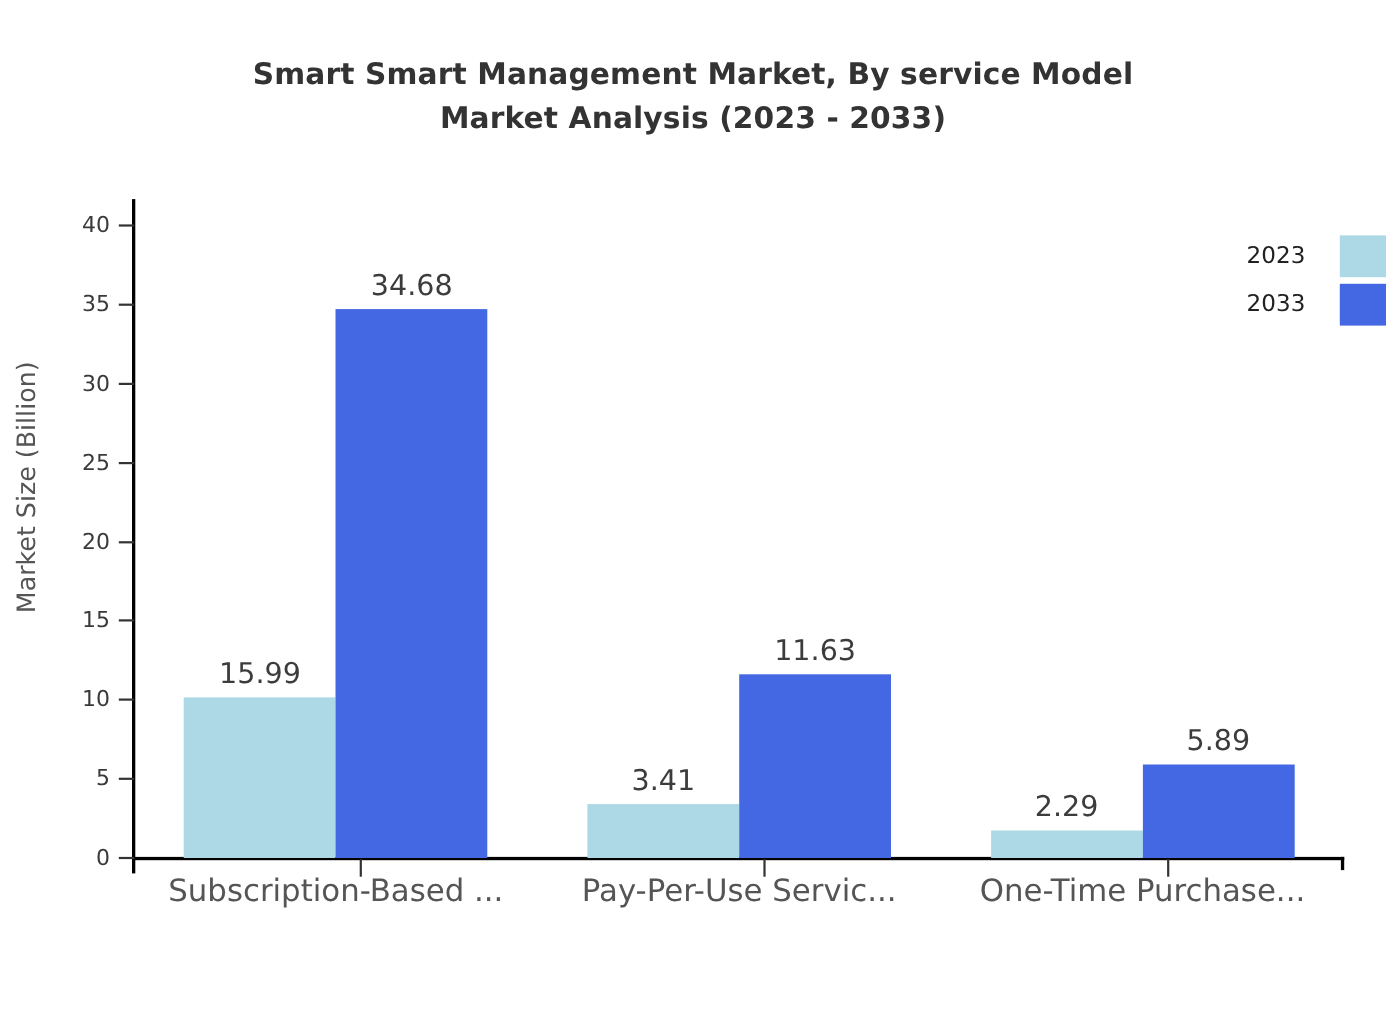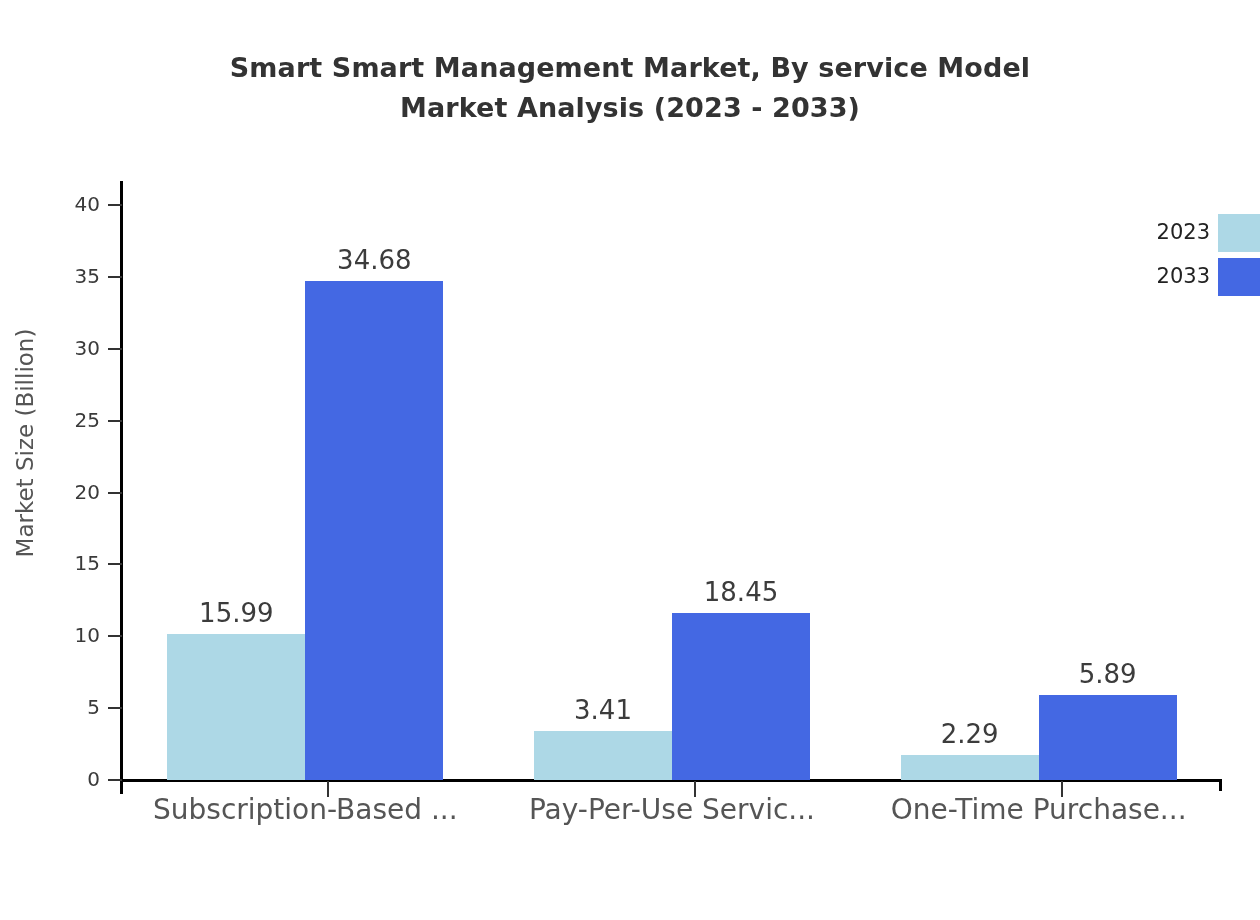--- a/index.html
+++ b/index.html
@@ -139,21 +139,21 @@
     position: absolute;
     left: 0;
     width: 150px;
     height: 38px;
   }
   .legend-label {
     position: absolute;
     left: 0;
     top: 6px;
     width: 100px;
-    text-align: right;
+    text-align: center;
     font-size: 21px;
     color: #222222;
   }
   .legend-swatch {
     position: absolute;
     left: 108px;
     top: 0;
     width: 42px;
     height: 38px;
   }
@@ -216,21 +216,21 @@
       <div class="bar" style="left: 183.333px; width: 138px; height: 498.525px; background: rgb(68, 104, 227);"></div>
       <div class="bar" style="left: 412px; width: 138px; height: 49.0187px; background: rgb(173, 216, 230);"></div>
       <div class="bar" style="left: 550px; width: 138px; height: 167.181px; background: rgb(68, 104, 227);"></div>
       <div class="bar" style="left: 778.667px; width: 138px; height: 24.8687px; background: rgb(173, 216, 230);"></div>
       <div class="bar" style="left: 916.667px; width: 138px; height: 84.6687px; background: rgb(68, 104, 227);"></div>
     </div>
   <div id="bar-values">
       <div class="bar-value" style="left: 137.333px; width: 198px; top: 597.806px;">15.99</div>
       <div class="bar-value" style="left: 275.333px; width: 198px; top: 245.475px;">34.68</div>
       <div class="bar-value" style="left: 504px; width: 198px; top: 694.981px;">3.41</div>
-      <div class="bar-value" style="left: 642px; width: 198px; top: 576.819px;">18.45</div>
+      <div class="bar-value" style="left: 642px; width: 198px; top: 576.819px;">11.63</div>
       <div class="bar-value" style="left: 870.667px; width: 198px; top: 719.131px;">2.29</div>
       <div class="bar-value" style="left: 1008.67px; width: 198px; top: 659.331px;">5.89</div>
     </div>
   <div id="xcats">
       <div class="xcat-label" style="left: 105.333px; width: 400px;">Subscription-Based ...</div>
       <div class="xcat-label" style="left: 472px; width: 400px;">Pay-Per-Use Servic...</div>
       <div class="xcat-label" style="left: 838.667px; width: 400px;">One-Time Purchase...</div>
     </div>
 
   <div class="legend">

